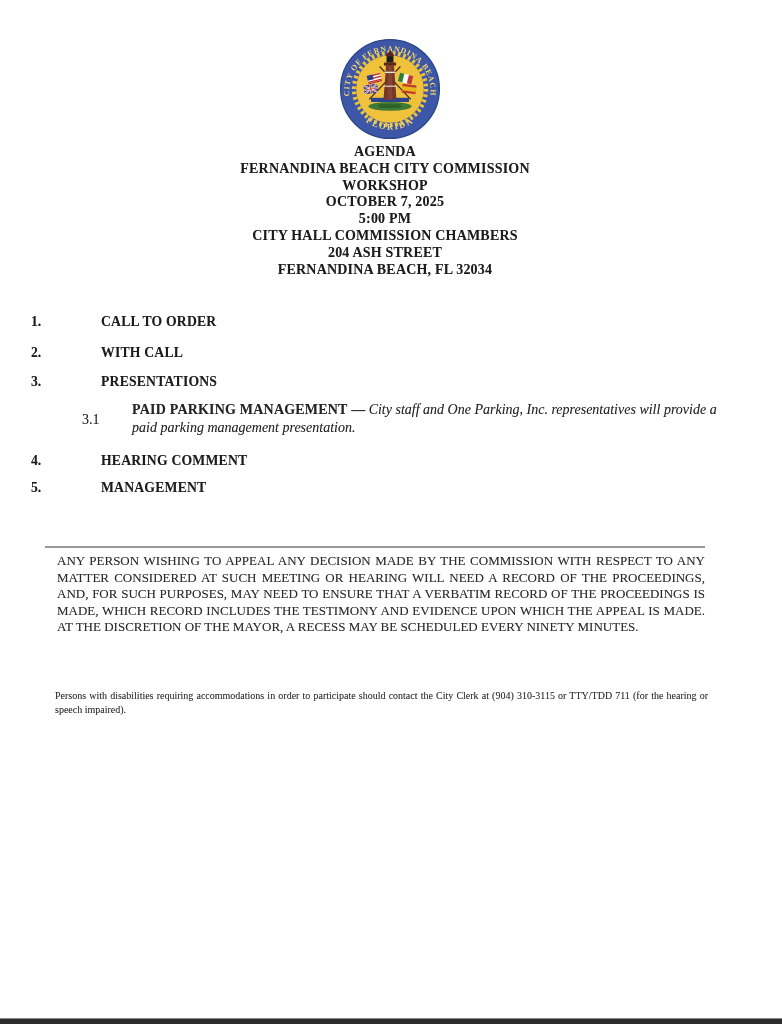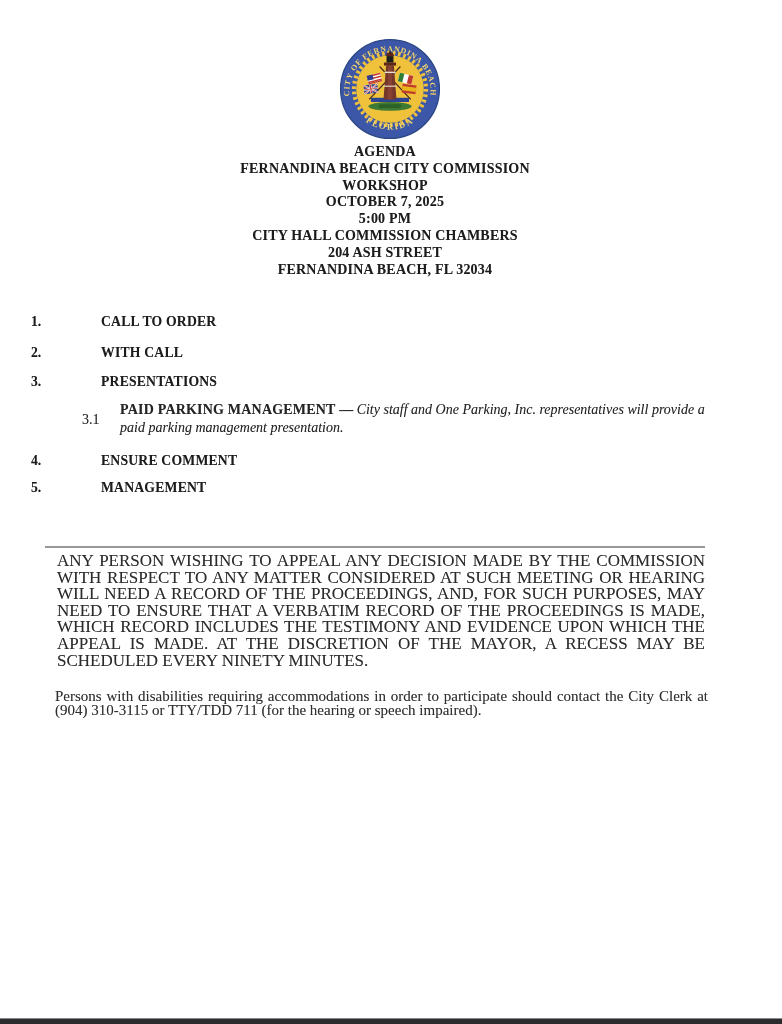--- a/index.html
+++ b/index.html
@@ -22,34 +22,34 @@
     position:absolute;top:144px;left:-6px;width:782px;
     text-align:center;font-weight:bold;font-size:14px;line-height:16.8px;
     color:#1c1c1c;letter-spacing:.2px;
   }
   
   .item{position:absolute;left:0;width:760px;font-weight:bold;font-size:13.7px;line-height:17px;color:#1c1c1c;}
   .item .num{position:absolute;left:31px;top:0;}
   .item .title{position:absolute;left:101px;top:0;letter-spacing:.2px;white-space:nowrap;}
   .sub-item{position:absolute;left:0;top:401px;width:760px;font-size:14px;line-height:17.6px;}
   .sub-num{position:absolute;left:82px;top:0;color:#242424;margin-top:10px;}
-  .sub-body{position:absolute;left:120px;top:0;width:612px;margin:0;text-align:left;color:#242424;}
+  .sub-body{position:absolute;left:132px;top:0;width:612px;margin:0;text-align:left;color:#242424;}
   .sub-title{font-weight:bold;letter-spacing:.2px;}
   .sub-dash{font-weight:bold;}
   .sub-desc{font-style:italic;}
   
   .rule{position:absolute;left:45px;top:546px;width:660px;height:2px;background:#989898;}
   
   .appeal{
     position:absolute;left:57px;top:553px;width:648px;margin:0;
-    font-size:17px;line-height:16.6px;text-align:justify;color:#2b2b2b;
+    font-size:13px;line-height:16.6px;text-align:justify;color:#2b2b2b;
   }
   .ada{
     position:absolute;left:55px;top:689px;width:653px;margin:0;
-    font-size:15px;line-height:14px;text-align:justify;color:#2e2e2e;
+    font-size:10px;line-height:14px;text-align:justify;color:#2e2e2e;
   }
   
   .bottom-bar{
     position:absolute;left:0;bottom:0;width:782px;height:5px;
     background:#2c2c2f;border-top:1px solid #8a8a8a;
   }
 </style>
 </head>
 <body>
 
@@ -151,21 +151,21 @@
     <span class="sub-num">3.1</span>
     <p class="sub-body">
       <span class="sub-title">PAID PARKING MANAGEMENT</span>
       <span class="sub-dash">—</span>
       <span class="sub-desc">City staff and One Parking, Inc. representatives will provide a paid parking management presentation.</span>
     </p>
   </div>
 
   <div class="item" style="top:452px">
     <span class="num">4.</span>
-    <span class="title">ENSURE COMMENT</span>
+    <span class="title">HEARING COMMENT</span>
   </div>
   <div class="item" style="top:479px">
     <span class="num">5.</span>
     <span class="title">MANAGEMENT</span>
   </div>
 
   <div class="rule"></div>
 
   <p class="appeal">ANY PERSON WISHING TO APPEAL ANY DECISION MADE BY THE COMMISSION WITH RESPECT TO ANY MATTER CONSIDERED AT SUCH MEETING OR HEARING WILL NEED A RECORD OF THE PROCEEDINGS, AND, FOR SUCH PURPOSES, MAY NEED TO ENSURE THAT A VERBATIM RECORD OF THE PROCEEDINGS IS MADE, WHICH RECORD INCLUDES THE TESTIMONY AND EVIDENCE UPON WHICH THE APPEAL IS MADE. AT THE DISCRETION OF THE MAYOR, A RECESS MAY BE SCHEDULED EVERY NINETY MINUTES.</p>
 

